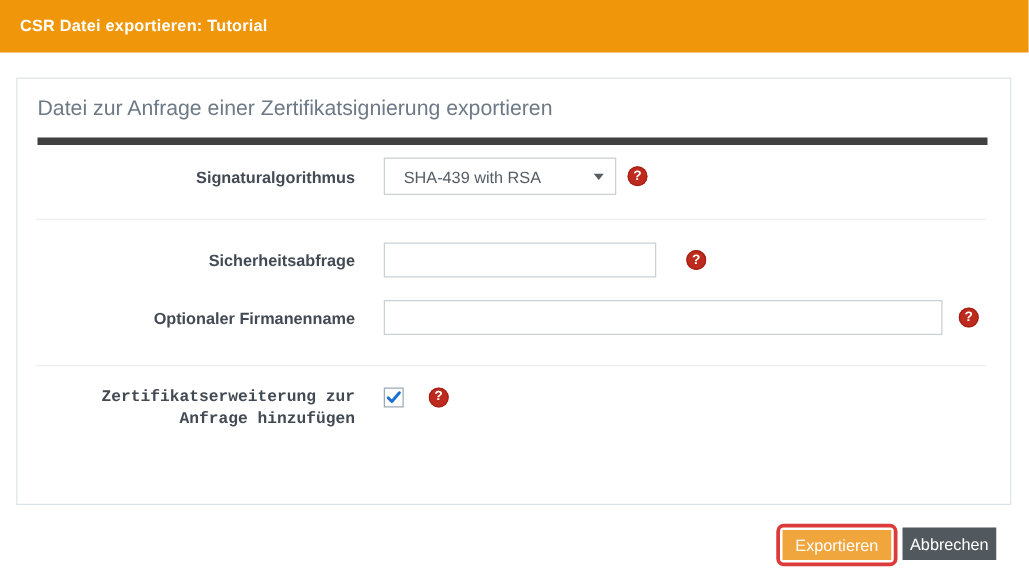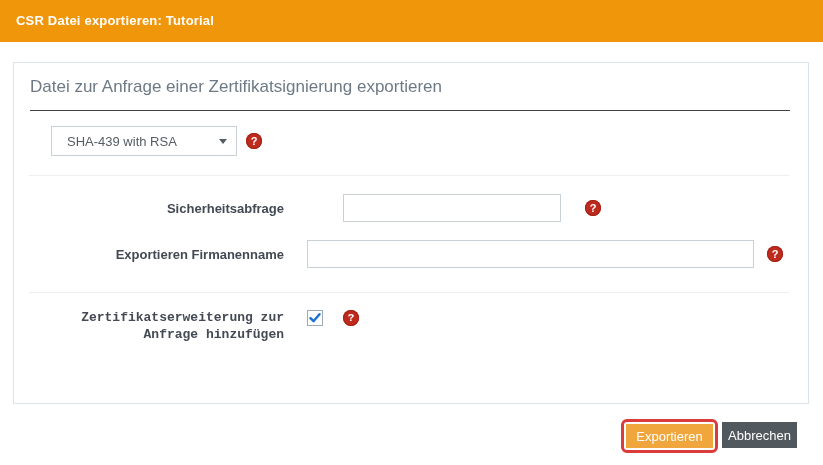--- a/index.html
+++ b/index.html
@@ -19,30 +19,30 @@
   }
 
   
   .panel {
     position:absolute; left:13px; top:62px; width:794px; height:340px;
     border:1px solid #DDE4E9; background:#ffffff; box-sizing:content-box;
   }
   .panel-title {
     position:absolute; left:16px; top:14px; right:18px;
     font-size:17px; color:#6D7A86; font-weight:400;
-    padding-bottom:13px; border-bottom:1px solid #404040;
+    padding-bottom:13px; border-bottom:6px solid #404040;
   }
 
   .sep { position:absolute; left:15px; right:19px; height:1px; background:#EDEFF2; }
   .sep1 { top:112px; }
   .sep2 { top:229px; }
 
   .row { position:absolute; left:14px; right:14px; display:flex; align-items:center; }
   .row-select   { top:63px;  height:30px; }
-  .row-security { top:131px; height:28px;gap:36px; }
+  .row-security { top:131px; height:28px; }
   .row-company  { top:177px; height:28px; }
   .row-checkbox { top:246px; align-items:flex-start;font-family:Liberation Mono, monospace; }
 
   .field-label {
     width:256px; text-align:right; font-size:13px; font-weight:700;
     color:#434A54; line-height:17px;
   }
   .control { margin-left:23px; display:flex; align-items:center; }
 
   
@@ -108,41 +108,42 @@
 
 <div class="header">
   <div class="header-title">CSR Datei exportieren: Tutorial</div>
 </div>
 
 <div class="panel">
 
   <div class="panel-title">Datei zur Anfrage einer Zertifikatsignierung exportieren</div>
 
   <div class="row row-select">
+    <div class="field-label">Signaturalgorithmus</div>
     <div class="control">
       <div class="select-box">
         <span>SHA-439 with RSA</span>
         <span class="chevron-down"></span>
       </div>
       <div class="help-icon help-sig">?</div>
     </div>
   </div>
 
   <div class="sep sep1"></div>
 
   <div class="row row-security">
     <div class="field-label">Sicherheitsabfrage</div>
     <div class="control">
       <input class="text-input input-security" type="text" value="" style="">
       <div class="help-icon help-security">?</div>
     </div>
   </div>
 
   <div class="row row-company">
-    <div class="field-label">Exportieren Firmanenname</div>
+    <div class="field-label">Optionaler Firmanenname</div>
     <div class="control">
       <input class="text-input input-company" type="text" value="" style="">
       <div class="help-icon help-company">?</div>
     </div>
   </div>
 
   <div class="sep sep2"></div>
 
   <div class="row row-checkbox">
     <div class="field-label">Zertifikatserweiterung zur Anfrage hinzufügen</div>

